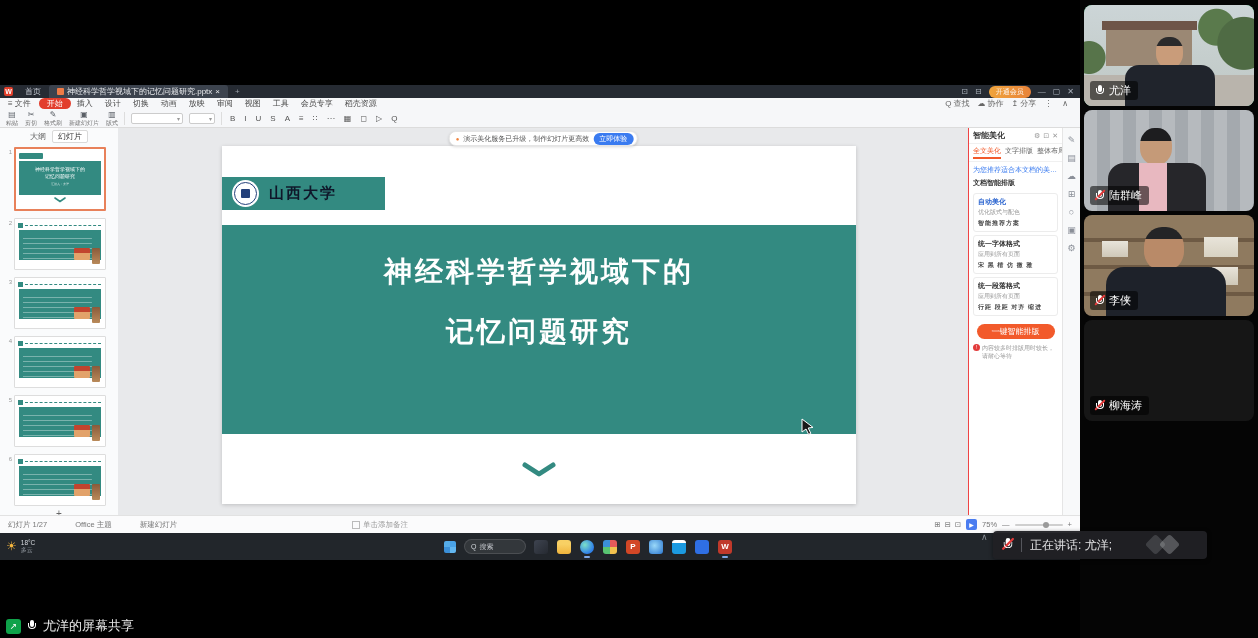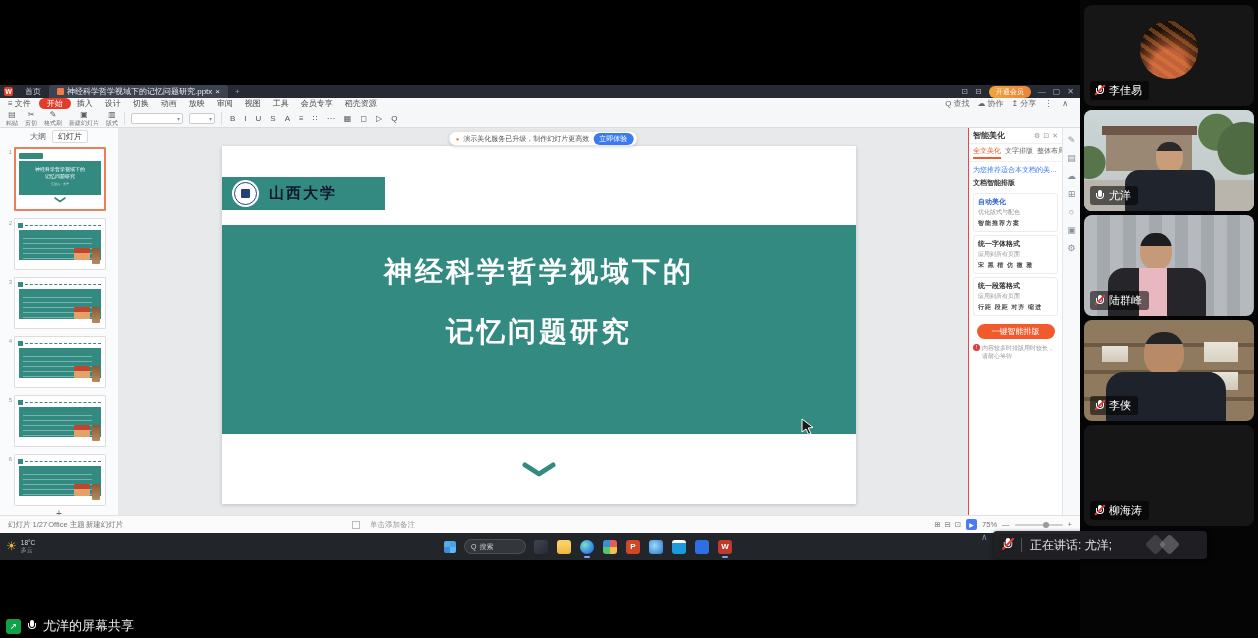--- a/index.html
+++ b/index.html
@@ -106,22 +106,22 @@
   .pbtn{margin:8px auto 4px;width:78px;height:15px;background:#f25a2b;border-radius:8px;color:#fff;font-size:8px;display:flex;align-items:center;justify-content:center}
   .pwarn{display:flex;gap:2px;padding:1px 4px;font-size:6px;color:#999;line-height:1.4}
   .pwarn .wi{color:#fff;background:#e23b3b;border-radius:50%;width:7px;height:7px;flex:none;text-align:center;line-height:7px;font-size:5px}
 
   
   .strip{position:absolute;left:1062px;top:0;width:18px;height:387px;background:#f8f9fa;border-left:1px solid #e5e5e5;box-sizing:border-box;display:flex;flex-direction:column;align-items:center;gap:9px;padding-top:8px}
   .strip span{font-size:9px;color:#8a8f98;line-height:1}
 
   
   .statusbar{position:absolute;left:0;top:430px;width:1080px;height:18px;background:#fbfbfc;border-top:1px solid #e2e2e2;box-sizing:border-box;display:flex;align-items:center;font-size:7.5px;color:#777}
-  .sb-left{display:flex;gap:1px;padding-left:8px}
-  .sb-notes{position:absolute;left:352px;display:flex;gap:10px;align-items:center;color:#999}
+  .sb-left{display:flex;gap:28px;padding-left:8px}
+  .sb-notes{position:absolute;left:352px;display:flex;gap:3px;align-items:center;color:#999}
   .sb-notes .cb{width:6px;height:6px;border:1px solid #bbb;display:inline-block}
   .sb-right{margin-left:auto;display:flex;align-items:center;gap:5px;padding-right:8px}
   .sb-play{width:11px;height:11px;background:#4a7cf0;border-radius:2px;color:#fff;font-size:6px;display:flex;align-items:center;justify-content:center}
   .sb-slider{width:48px;height:2px;background:#cfcfcf;border-radius:1px;position:relative}
   .sb-knob{position:absolute;left:60%;top:-2px;width:6px;height:6px;background:#9a9a9a;border-radius:50%}
 
   
   .taskbar{position:absolute;left:0;top:448px;width:1080px;height:27px;background:#22262b;display:flex;align-items:center}
   .weather{display:flex;align-items:center;gap:4px;padding-left:6px}
   .weather .sun{color:#f4b63f;font-size:12px}
@@ -625,32 +625,20 @@
 </div>
 
 <div class="sharelabel">
   <span class="shicon">↗</span>
   <span class="mic mic-on"></span>
   <span class="txt">尤洋的屏幕共享</span>
 </div>
 
 <div class="participants">
 
-    <div class="tile tile-koi">
-
-      <div class="avatar">
-        <span></span>
-      </div>
-      <div class="namebar">
-        <span class="mic mic-muted">
-          <i></i>
-        </span>
-        <span>李佳易</span>
-      </div>
-    </div>
 
     <div class="tile tile-outdoor speaking">
       <div class="scene"></div>
 
       <div class="namebar">
         <span class="mic mic-on"></span>
         <span>尤洋</span>
       </div>
     </div>
 

